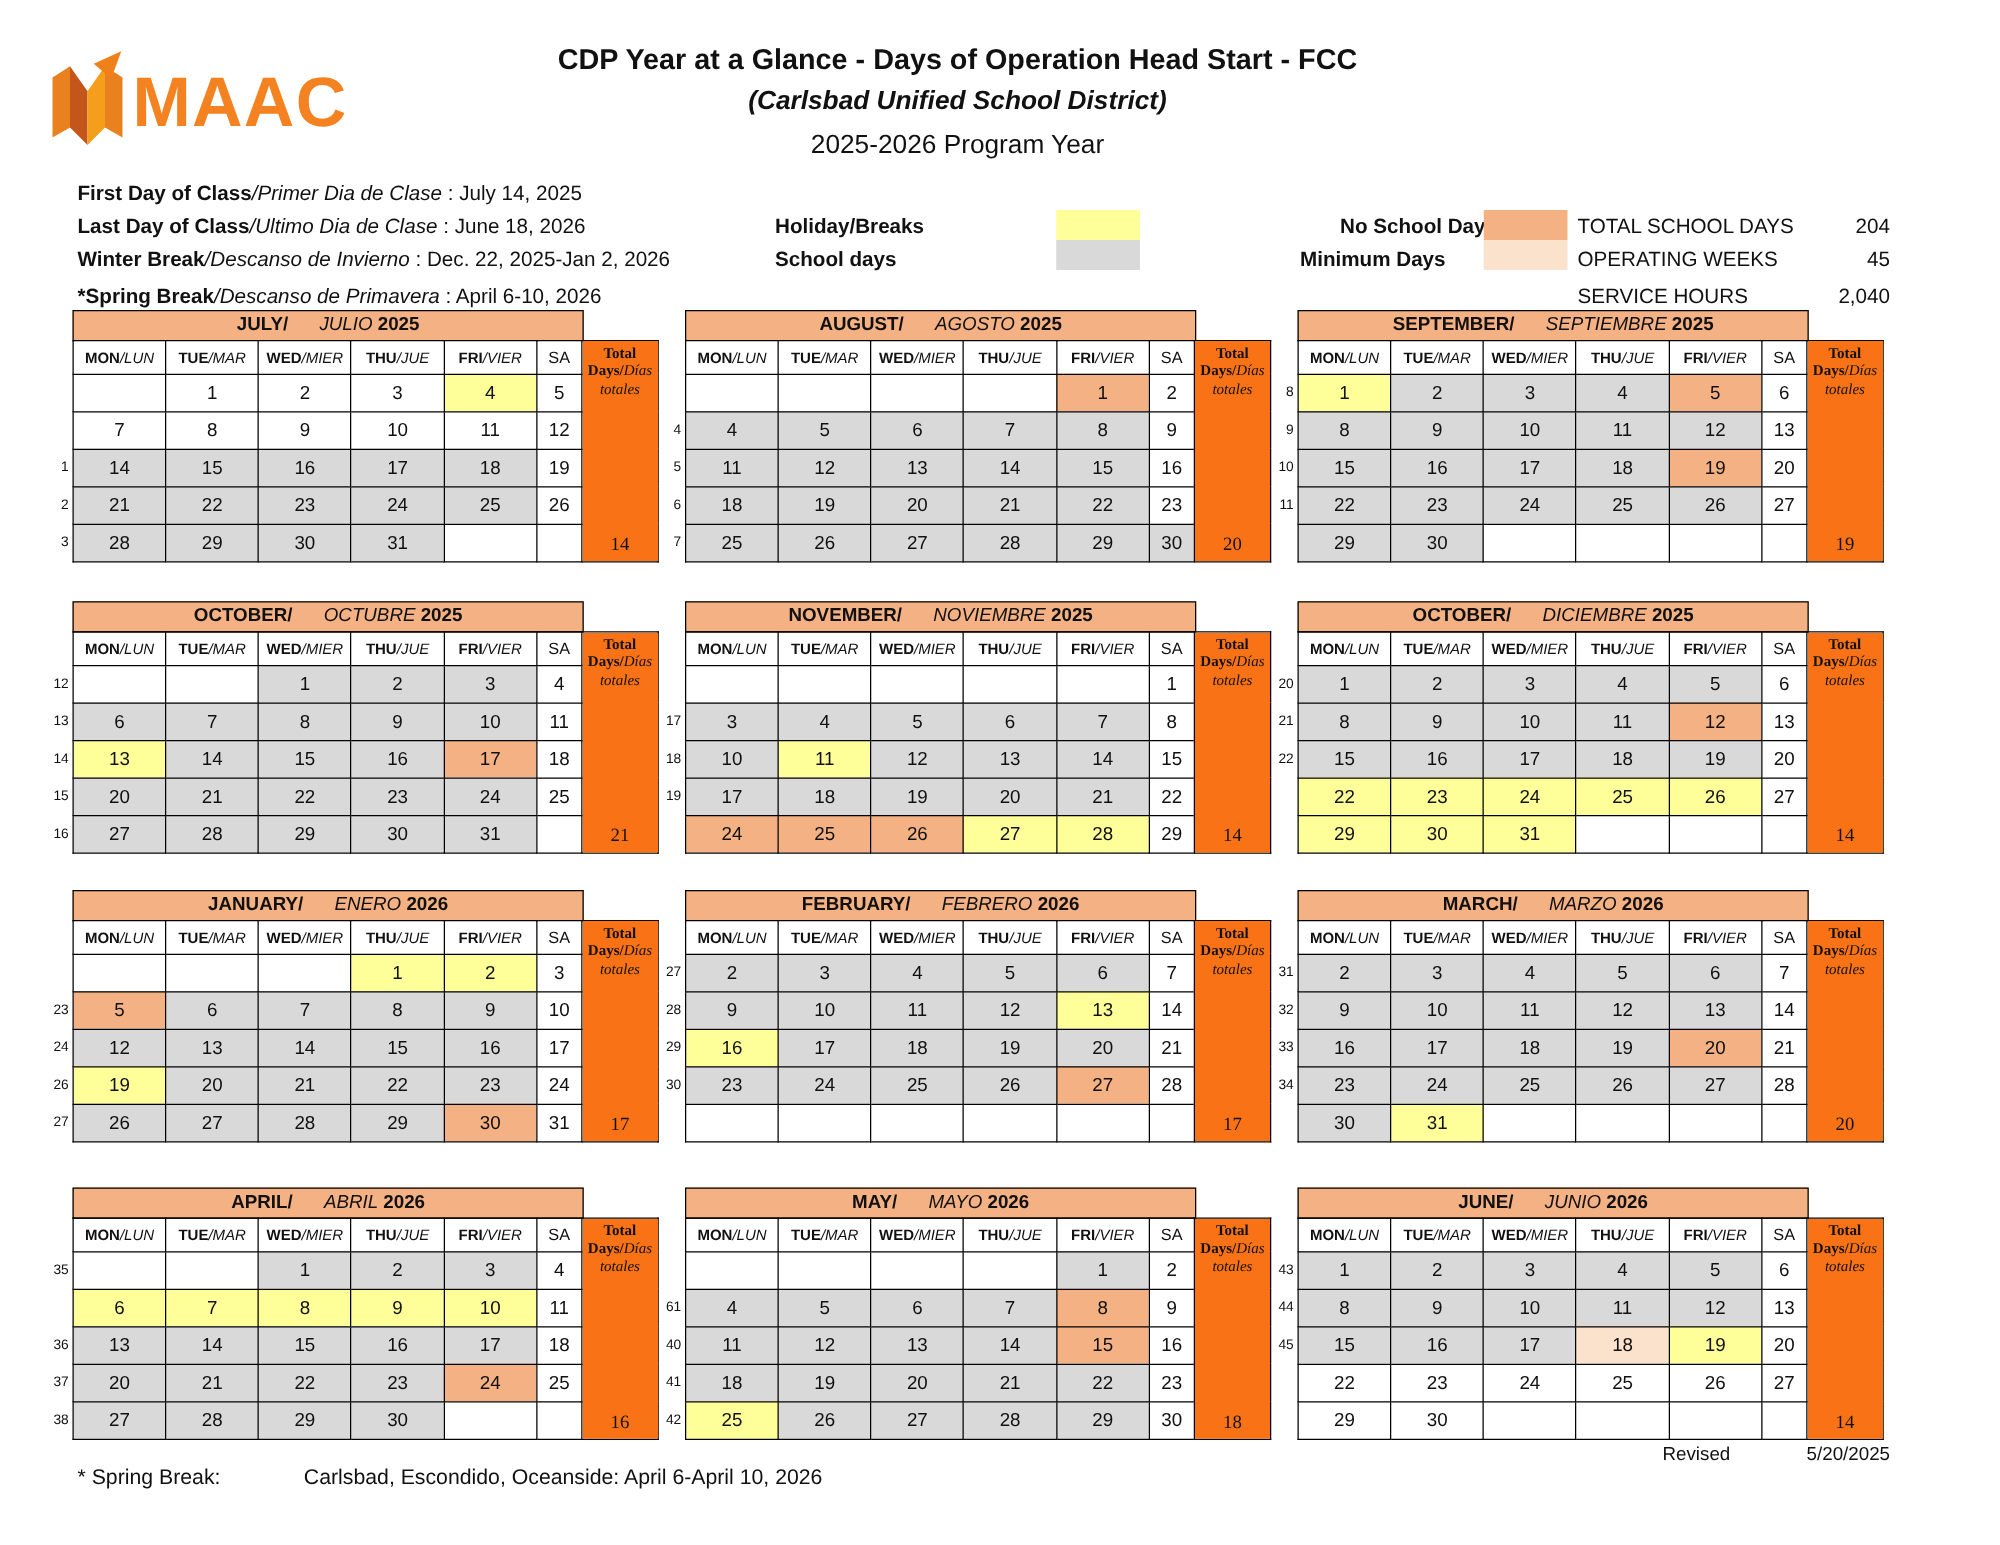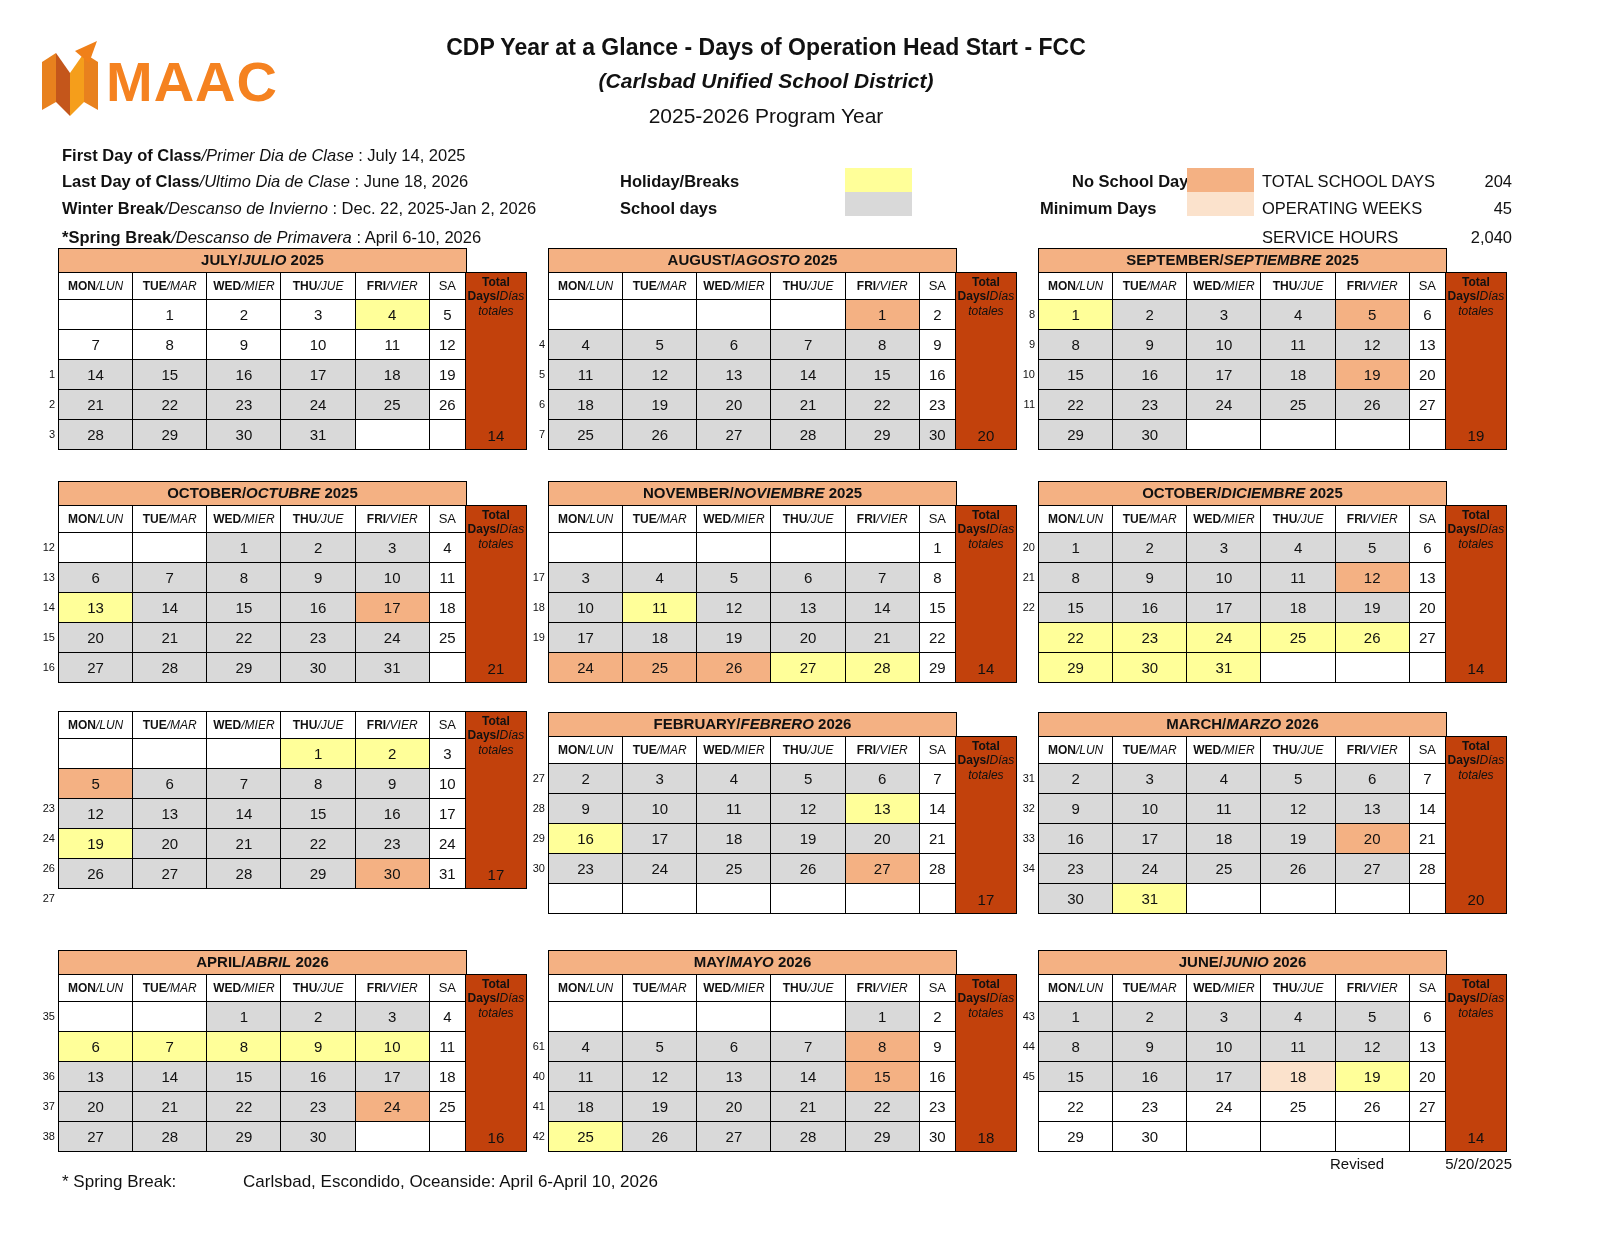--- a/index.html
+++ b/index.html
@@ -1,20 +1,20 @@
 <!DOCTYPE html>
 <html><head>
 <meta charset="utf-8">
 <style>
   html,body{margin:0;padding:0;background:#fff;}
   .page{position:relative;width:1600px;height:1236px;background:#fff;
         font-family:"Liberation Sans",sans-serif;color:#111;overflow:hidden;}
   .b{font-weight:bold;font-style:normal;}
   .i{font-style:italic;font-weight:normal;}
-  .bi{font-weight:bold;font-style:italic;}
+  .bi{font-weight:normal;font-style:italic;padding-left:25px;}
 
   
   .logo{position:absolute;left:34px;top:40px;}
   .titlewrap{position:absolute;left:376px;top:30px;width:780px;text-align:center;}
   .t1{font-size:23px;font-weight:600;line-height:34px;}
   .t2{font-size:21px;font-weight:600;font-style:italic;line-height:34px;}
   .t3{font-size:21px;font-weight:500;line-height:36px;}
 
   .inforow{position:absolute;left:62px;font-size:16.5px;white-space:nowrap;}
   .leglabel{position:absolute;font-size:16.5px;font-weight:bold;white-space:nowrap;}
@@ -41,22 +41,22 @@
         overflow:hidden;background:#fff;}
   td.dh .b{font-weight:bold;}
   td.dh .i{font-style:italic;}
   td.sa{font-size:13px;}
   td.day{height:30px;font-size:15px;text-align:center;}
   .c-w{background:#FFFFFF;}
   .c-g{background:#D9D9D9;}
   .c-y{background:#FFFF99;}
   .c-o{background:#F4B183;}
   .c-p{background:#FBE2CC;}
-  td.totcell{vertical-align:top;position:relative;background:#c2410c;
-             font-size:12px;line-height:14.5px;text-align:center;padding-top:2px;}
+  td.totcell{vertical-align:top;position:relative;background:#f97316;
+             font-size:12px;line-height:14.5px;text-align:center;padding-top:2px;font-family:Liberation Serif, serif;}
   .totval{position:absolute;bottom:5px;left:0;right:0;text-align:center;font-size:15px;}
 
   
   .revised{position:absolute;top:1155px;left:1330px;width:182px;font-size:15px;
            display:flex;justify-content:space-between;}
   .springline{position:absolute;top:1172px;left:62px;font-size:17px;white-space:nowrap;}
   .springline .txt{margin-left:62px;text-align:right;}
 </style>
 </head>
 <body>
@@ -582,20 +582,21 @@
       <div class="month-block">
         <div class="wkcol">
           <div class="wkspacer"></div>
           <div class="wknum"></div>
           <div class="wknum">23</div>
           <div class="wknum">24</div>
           <div class="wknum">26</div>
           <div class="wknum">27</div>
         </div>
         <div class="mcontent">
+          <div class="mtitlebar"><span class="b">JANUARY/</span><span class="bi">ENERO</span><span class="b">&nbsp;2026</span></div>
           <table class="mtable">
             <colgroup>
               <col style="width: 74px;">
               <col style="width: 74px;">
               <col style="width: 74px;">
               <col style="width: 74px;">
               <col style="width: 74px;">
               <col style="width: 36px;">
               <col style="width: 61px;">
             </colgroup>

